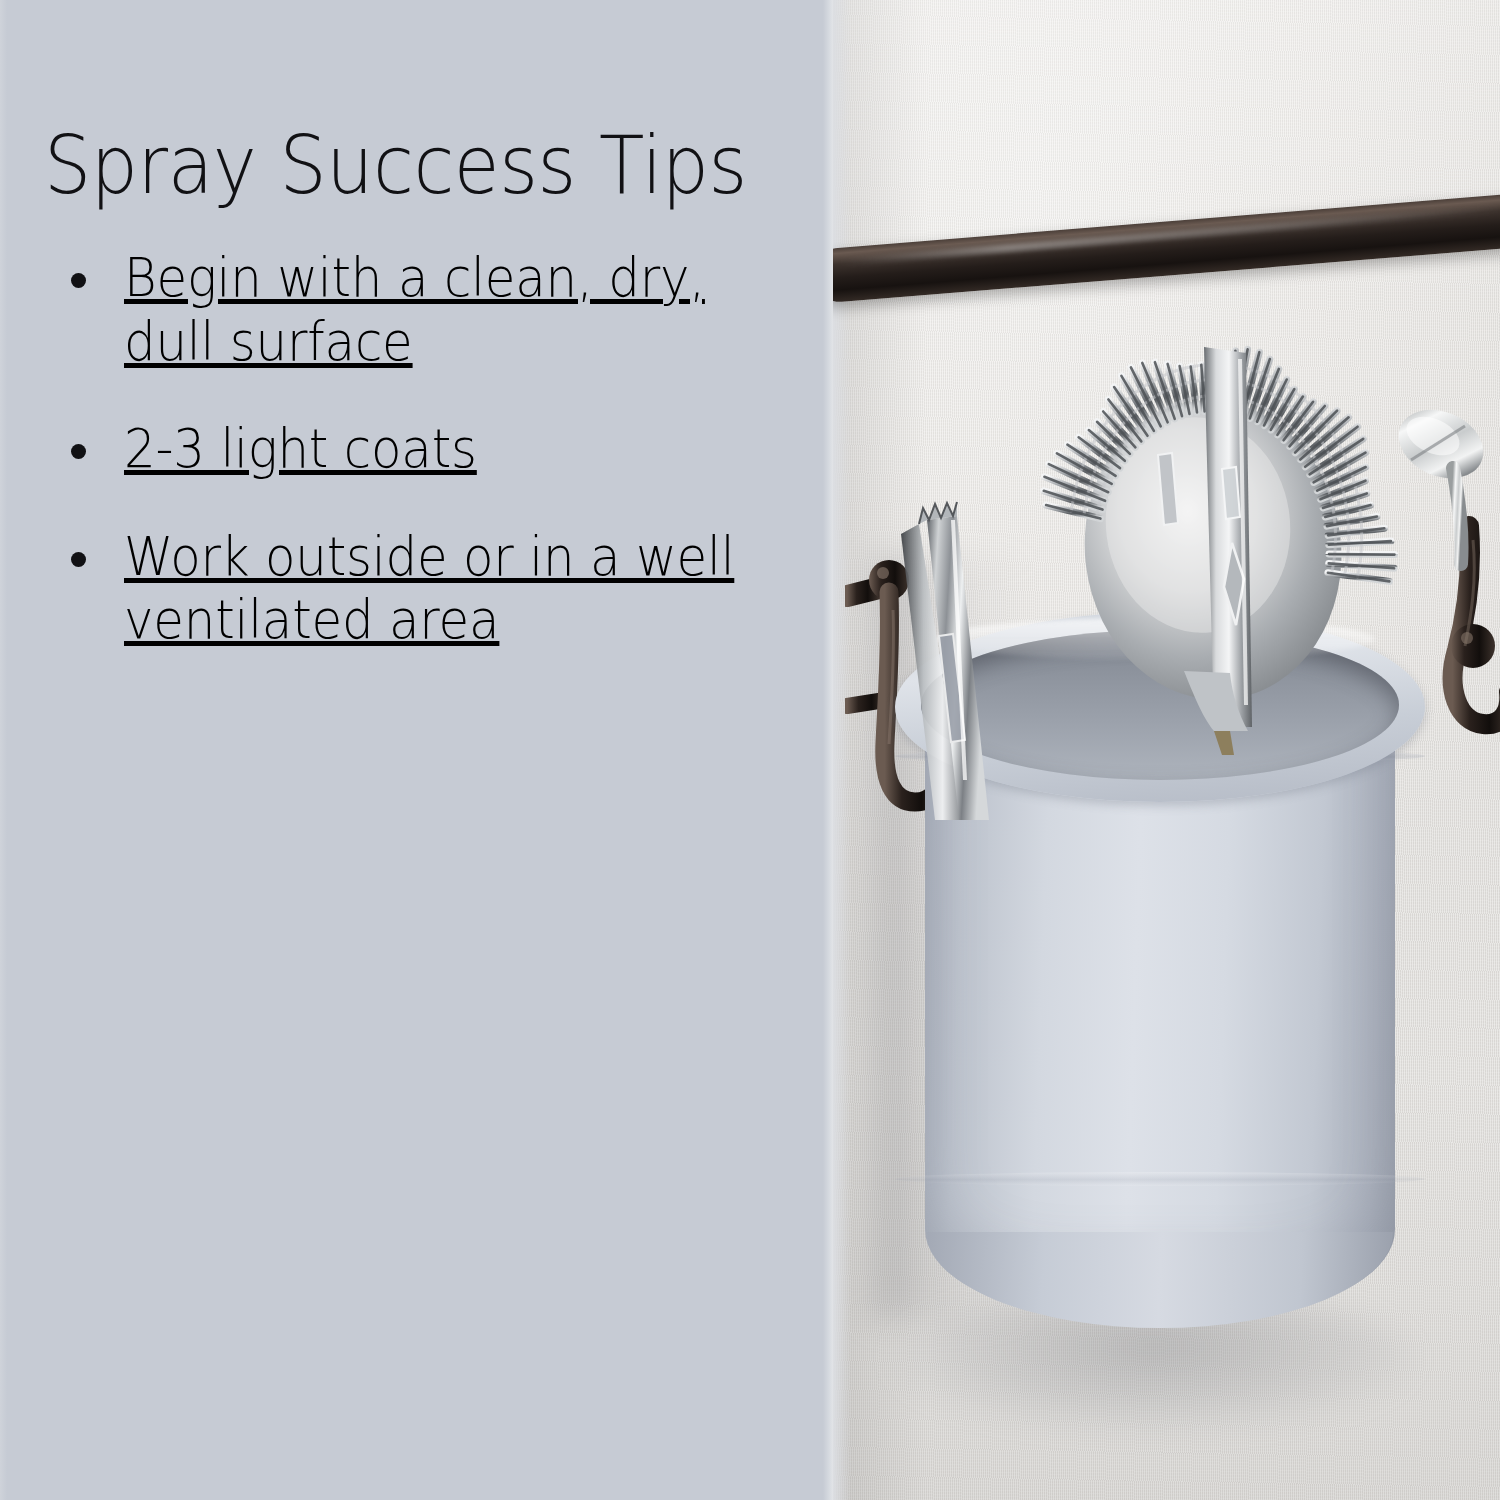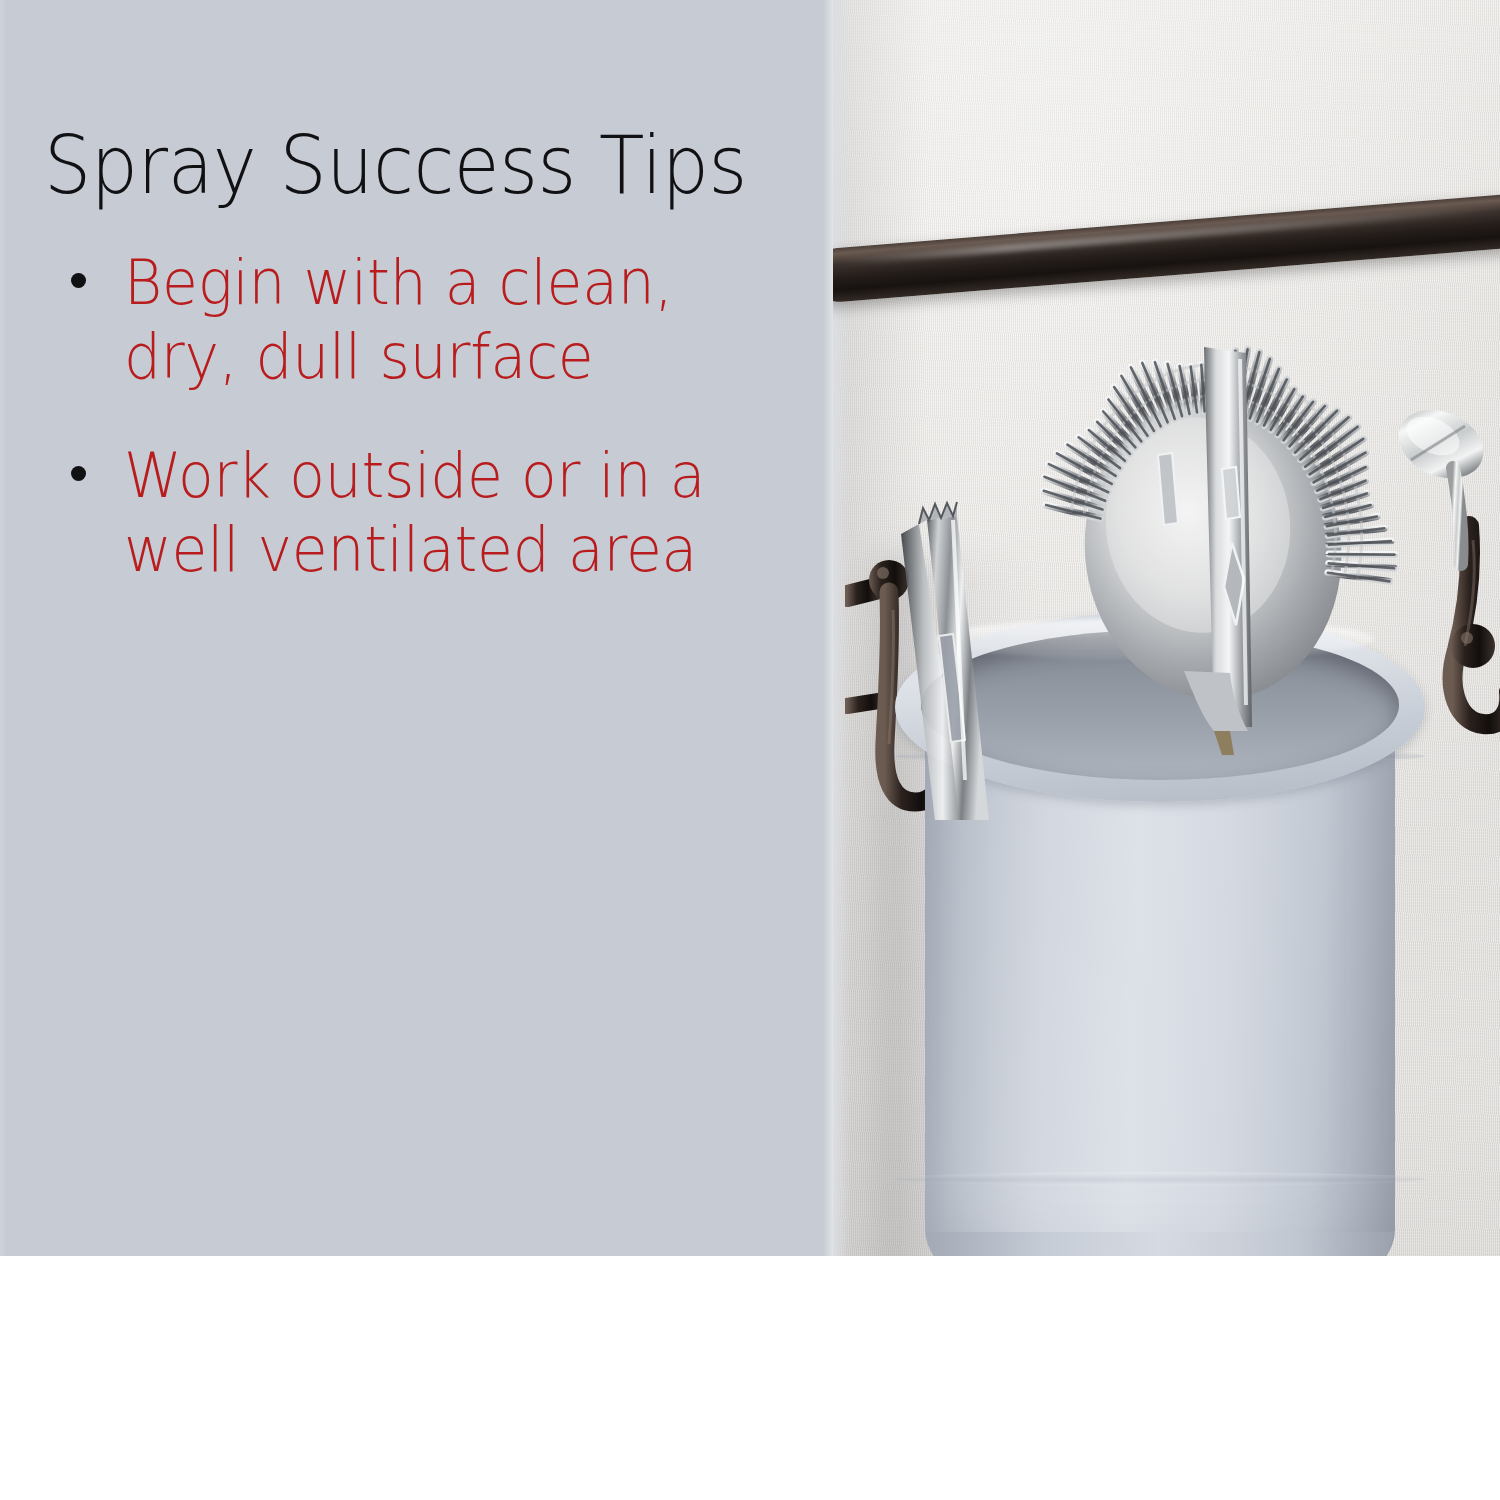--- a/index.html
+++ b/index.html
@@ -7,21 +7,21 @@
     margin: 0;
     padding: 0;
     background: #ffffff;
   }
   body {
     font-family: "Liberation Sans", sans-serif;
   }
   #canvas {
     position: relative;
     width: 1500px;
-    height: 1256px;
+    height: 1500px;
     overflow: hidden;
     background: #c6cbd4;
   }
 
   
   #text-panel {
     position: absolute;
     left: 0; top: 0;
     width: 833px;
     height: 1500px;
@@ -63,27 +63,28 @@
     top: 246px;
     width: 740px;
     list-style: none;
     margin: 0;
     padding: 0;
   }
   .tip {
     position: relative;
     padding-left: 68px;
     margin-bottom: 44px;
-    color: #b91c1c;
-    font-size: 62px;
+    color: #000000;
+    font-size: 53px;
     line-height: 1.20;
     font-weight: 300;
     letter-spacing: -0.2px;
     font-family: "DejaVu Sans", sans-serif;
     font-stretch: condensed;
+    text-decoration: underline;
   }
   .tip .tip-text {
     display: block;
     transform: scaleX(0.94);
     transform-origin: left top;
   }
   .tip .tip-bullet {
     position: absolute;
     left: 15px;
     top: 27px;
@@ -540,20 +541,24 @@
 
     <h1 id="page-title">Spray Success Tips</h1>
 
     <ul id="tips-list">
       <li class="tip">
         <span class="tip-bullet"></span>
         <span class="tip-text">Begin with a clean, dry, dull surface</span>
       </li>
       <li class="tip">
         <span class="tip-bullet"></span>
+        <span class="tip-text">2-3 light coats</span>
+      </li>
+      <li class="tip">
+        <span class="tip-bullet"></span>
         <span class="tip-text">Work outside or in a well ventilated area</span>
       </li>
     </ul>
 
     <div id="panel-edge-shadow"></div>
   </div>
 
 </div>
 
 </body></html>

